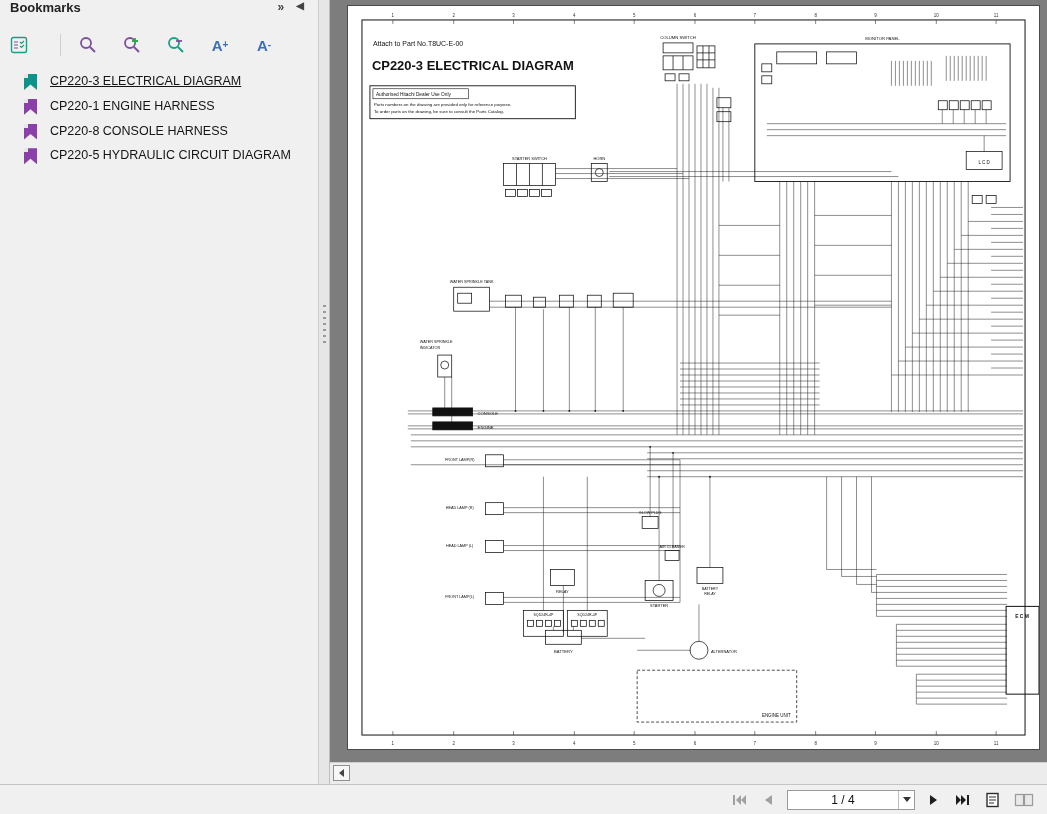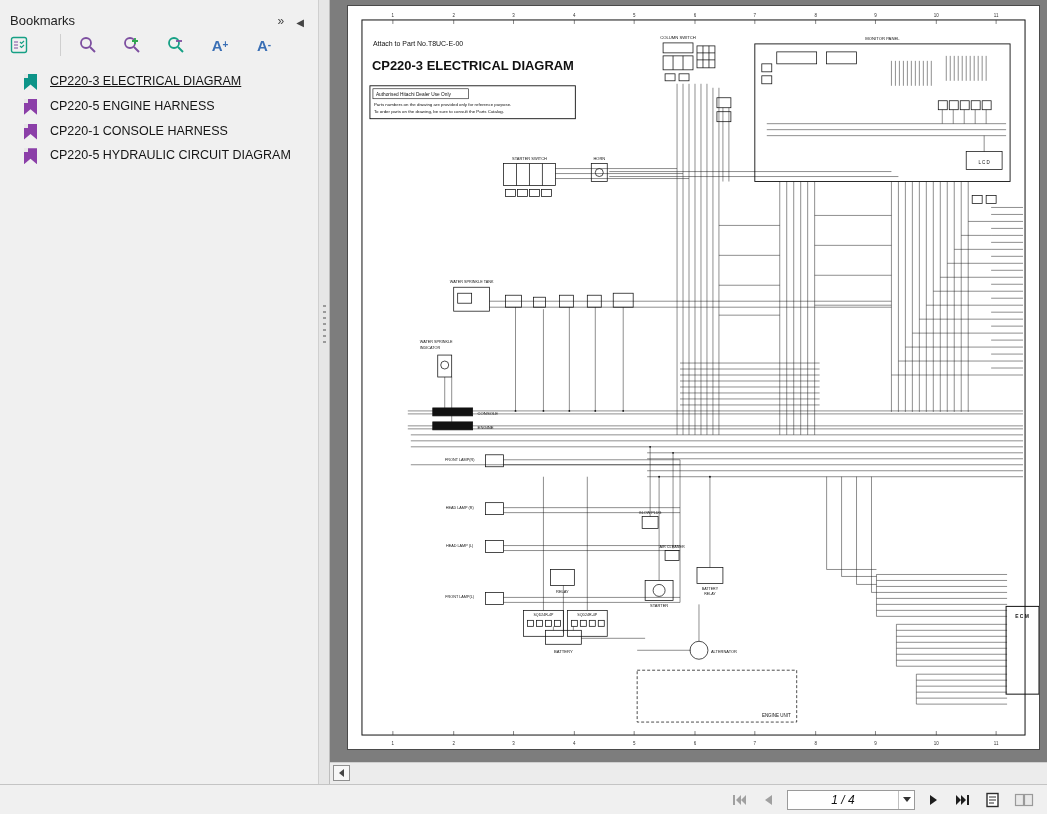--- a/index.html
+++ b/index.html
@@ -1,20 +1,20 @@
 <!DOCTYPE html>
 <html><head>
 <meta charset="utf-8">
 <style>
   html,body{margin:0;padding:0;background:#fff;}
   .app{position:relative;width:1047px;height:814px;font-family:"Liberation Sans",sans-serif;background:#f0f0f0;overflow:hidden;}
 
   
   .sidebar{position:absolute;left:0;top:0;width:318px;height:784px;background:#f0f0f0;}
-  .sidebar-header{height:28px;display:flex;align-items:flex-end;padding:0 8px 0 10px;}
+  .sidebar-header{height:28px;display:flex;align-items:flex-start;padding:0 8px 0 10px;font-weight:bold;}
   .sidebar-title{flex:1;font-size:13px;color:#222;}
   .hdr-icon{font-size:12px;color:#444;padding:0 6px;cursor:pointer;}
   .sidebar-toolbar{height:34px;display:flex;align-items:center;padding:0 6px;}
   .tb-group-sep{width:1px;height:22px;background:#cfcfcf;margin:0 14px 0 10px;}
   .tb-icon{width:26px;height:24px;display:flex;align-items:center;justify-content:center;margin-right:18px;cursor:pointer;}
   .a-icon{font-weight:bold;color:#3a6fb5;font-size:15px;line-height:1;}
   .a-icon .mod{font-size:10px;vertical-align:super;}
   .bookmark-list{padding:8px 6px 0 10px;}
   .bookmark-item{position:relative;padding:2px 6px 4px 40px;font-size:12.5px;color:#141414;line-height:1.5;cursor:pointer;}
   .bookmark-item.active .bm-label{text-decoration:underline;}
@@ -35,21 +35,21 @@
   .page svg{position:absolute;left:0;top:0;width:100%;height:100%;}
 
   
   .hstrip{position:absolute;left:330px;top:762px;width:717px;height:22px;background:#ececec;border-top:1px solid #cfcfcf;box-sizing:border-box;}
   .scroll-left-btn{position:absolute;left:3px;top:2px;width:17px;height:16px;background:#f7f7f7;border:1px solid #8f8f8f;
                    display:flex;align-items:center;justify-content:center;cursor:pointer;box-sizing:border-box;}
   .tri-left{width:0;height:0;border-top:4px solid transparent;border-bottom:4px solid transparent;border-right:5px solid #444;}
 
   
   .bottom-toolbar{position:absolute;left:0;top:784px;width:1047px;height:30px;background:#f0f0f0;border-top:1px solid #c4c4c4;
-                  display:flex;align-items:center;justify-content:flex-end;gap:9px;padding-right:12px;box-sizing:border-box;font-style:italic;}
+                  display:flex;align-items:center;justify-content:flex-end;gap:9px;padding-right:12px;box-sizing:border-box;}
   .nav-btn{width:20px;height:20px;display:flex;align-items:center;justify-content:center;cursor:pointer;}
   .page-combo{width:128px;height:20px;background:#fff;border:1px solid #9a9a9a;display:flex;align-items:stretch;box-sizing:border-box;}
   .page-combo-value{flex:1;font-size:12px;color:#111;display:flex;align-items:center;justify-content:center;}
   .combo-arrow{width:15px;border-left:1px solid #c0c0c0;display:flex;align-items:center;justify-content:center;cursor:pointer;}
   .tri-down{width:0;height:0;border-left:4px solid transparent;border-right:4px solid transparent;border-top:5px solid #333;}
   .view-icon{width:22px;height:20px;display:flex;align-items:center;justify-content:center;cursor:pointer;}
 </style>
 </head>
 <body>
 
@@ -101,25 +101,25 @@
       </span>
     </div>
 
     <div class="bookmark-list">
       <div class="bookmark-item active">
         <span class="bm-icon" style="background: rgb(13, 148, 136);"></span><span class="bm-fold"></span>
         <span class="bm-label">CP220-3 ELECTRICAL DIAGRAM</span>
       </div>
       <div class="bookmark-item">
         <span class="bm-icon" style="background: rgb(139, 63, 168);"></span><span class="bm-fold"></span>
-        <span class="bm-label">CP220-5 ENGINE HARNESS</span>
+        <span class="bm-label">CP220-1 ENGINE HARNESS</span>
       </div>
       <div class="bookmark-item">
         <span class="bm-icon" style="background: rgb(139, 63, 168);"></span><span class="bm-fold"></span>
-        <span class="bm-label">CP220-1 CONSOLE HARNESS</span>
+        <span class="bm-label">CP220-8 CONSOLE HARNESS</span>
       </div>
       <div class="bookmark-item">
         <span class="bm-icon" style="background: rgb(139, 63, 168);"></span><span class="bm-fold"></span>
         <span class="bm-label">CP220-5 HYDRAULIC CIRCUIT DIAGRAM</span>
       </div>
     </div>
   </div>
 
   <div class="divider-strip">
     <span class="grip"></span>

